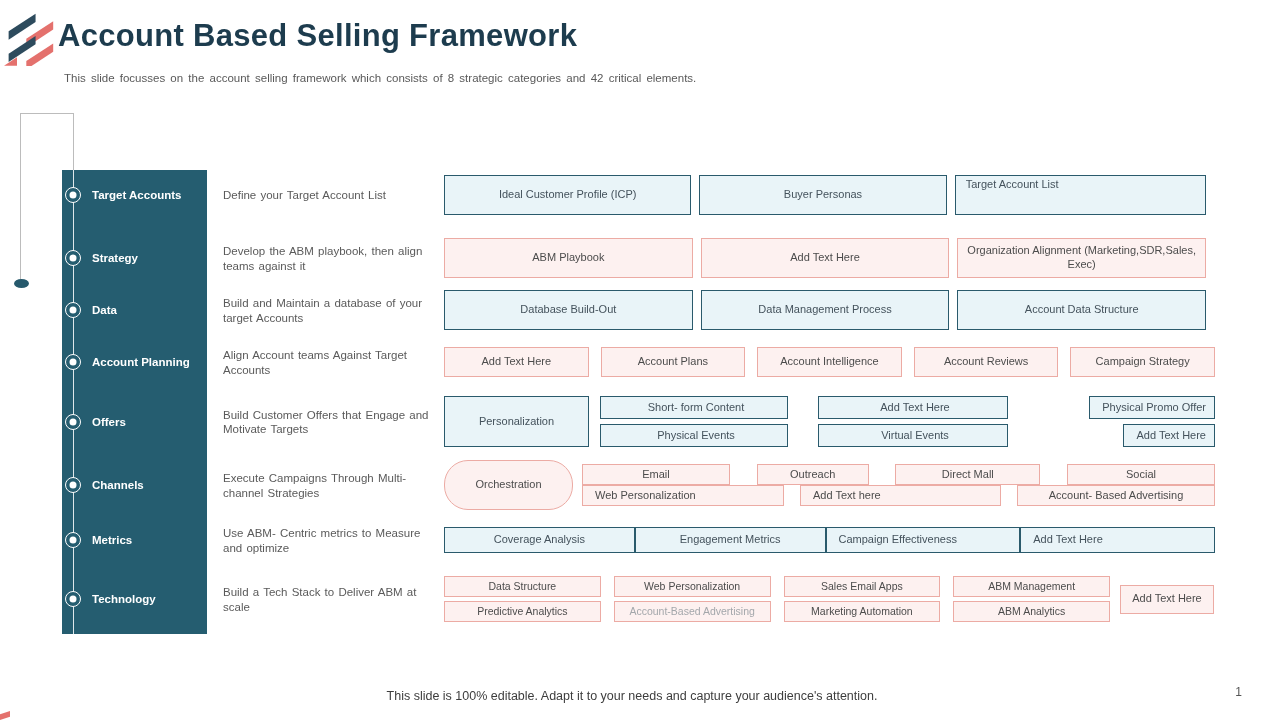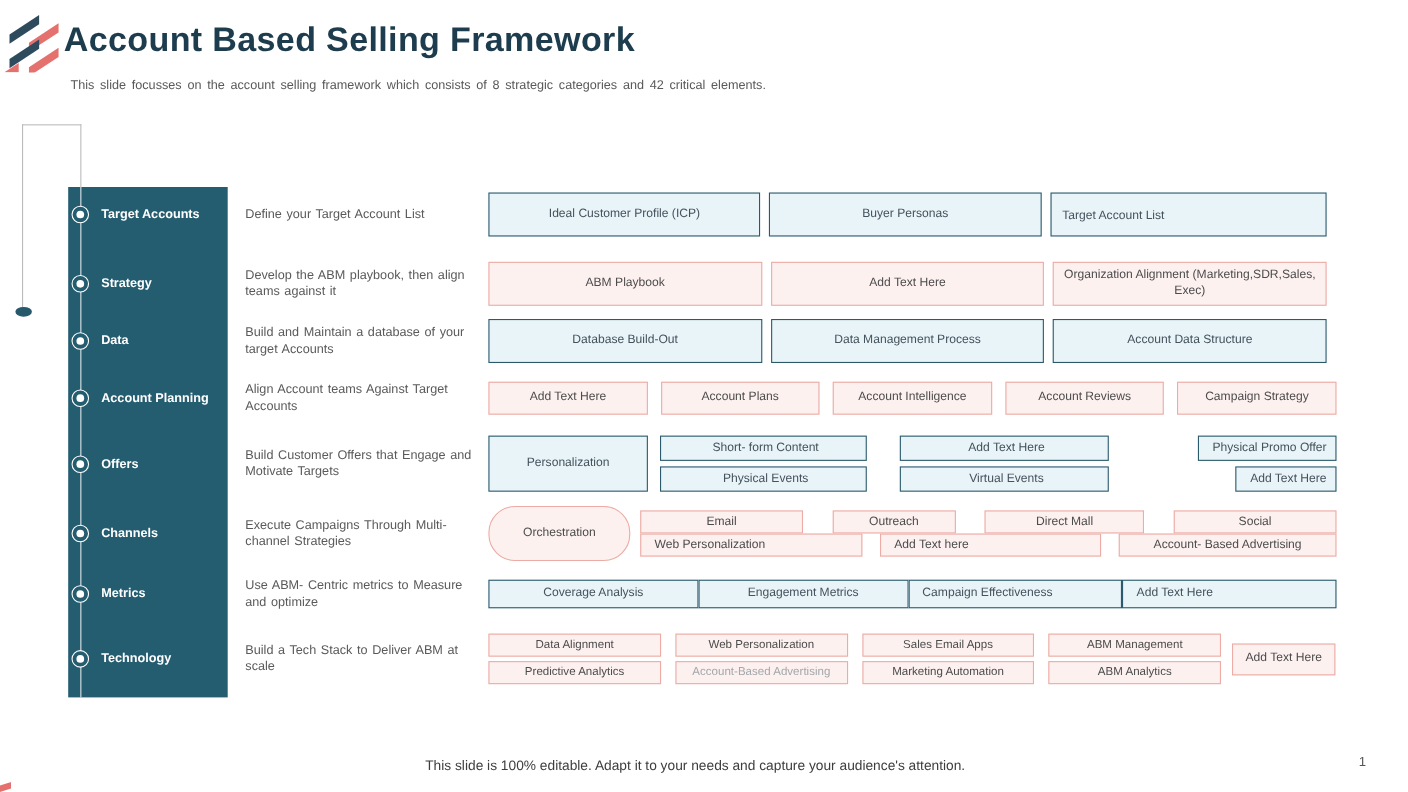--- a/index.html
+++ b/index.html
@@ -35,21 +35,21 @@
              color:#ffffff;font-weight:bold;font-size:11.5px;z-index:3;}
   .cat-desc{position:absolute;left:161px;top:50%;transform:translateY(-50%);width:218px;
             color:#5a5a5a;font-size:11.5px;line-height:14.5px;word-spacing:1px;}
   .boxes{position:absolute;left:382px;top:0;height:100%;}
 
   
   .box{box-sizing:border-box;display:flex;align-items:center;justify-content:center;
        text-align:center;font-size:11px;line-height:1.25;color:#44525c;
        background:#e9f4f8;border:1px solid #2a5a6c;padding:2px 8px;}
   .box.pink{background:#fdf1f0;border-color:#ecaba4;color:#4c4c4c;}
-  .box.top-left{align-items:flex-start;justify-content:flex-start;text-align:left;padding:14px 10px;}
+  .box.top-left{align-items:flex-start;justify-content:flex-start;text-align:left;padding:2px 10px;}
   .box.left{justify-content:flex-start;text-align:left;padding-left:12px;}
   .box.muted{color:#a3a7ab;font-size:10px;}
 
   .three{width:762px;display:flex;gap:8px;}
   .three .box{flex:1;height:40px;}
   .five{width:771px;display:flex;gap:12px;}
   .five .box{flex:1;height:30px;}
   .four{width:771px;display:flex;gap:0;}
   .four .box{flex:1;height:26px;}
 
@@ -207,21 +207,21 @@
     </div>
   </div>
 
   <div class="cat-row" style="top:576px;height:46px;">
     <div class="bullet"></div>
     <div class="cat-label">Technology</div>
     <div class="cat-desc">Build a Tech Stack to Deliver ABM at scale</div>
     <div class="boxes tech">
       <div class="tech-grid">
         <div class="tech-row">
-          <div class="box pink">Data Alignment</div>
+          <div class="box pink">Data Structure</div>
           <div class="box pink">Web Personalization</div>
           <div class="box pink">Sales Email Apps</div>
           <div class="box pink">ABM Management</div>
         </div>
         <div class="tech-row">
           <div class="box pink">Predictive Analytics</div>
           <div class="box pink muted">Account-Based Advertising</div>
           <div class="box pink">Marketing Automation</div>
           <div class="box pink">ABM Analytics</div>
         </div>

